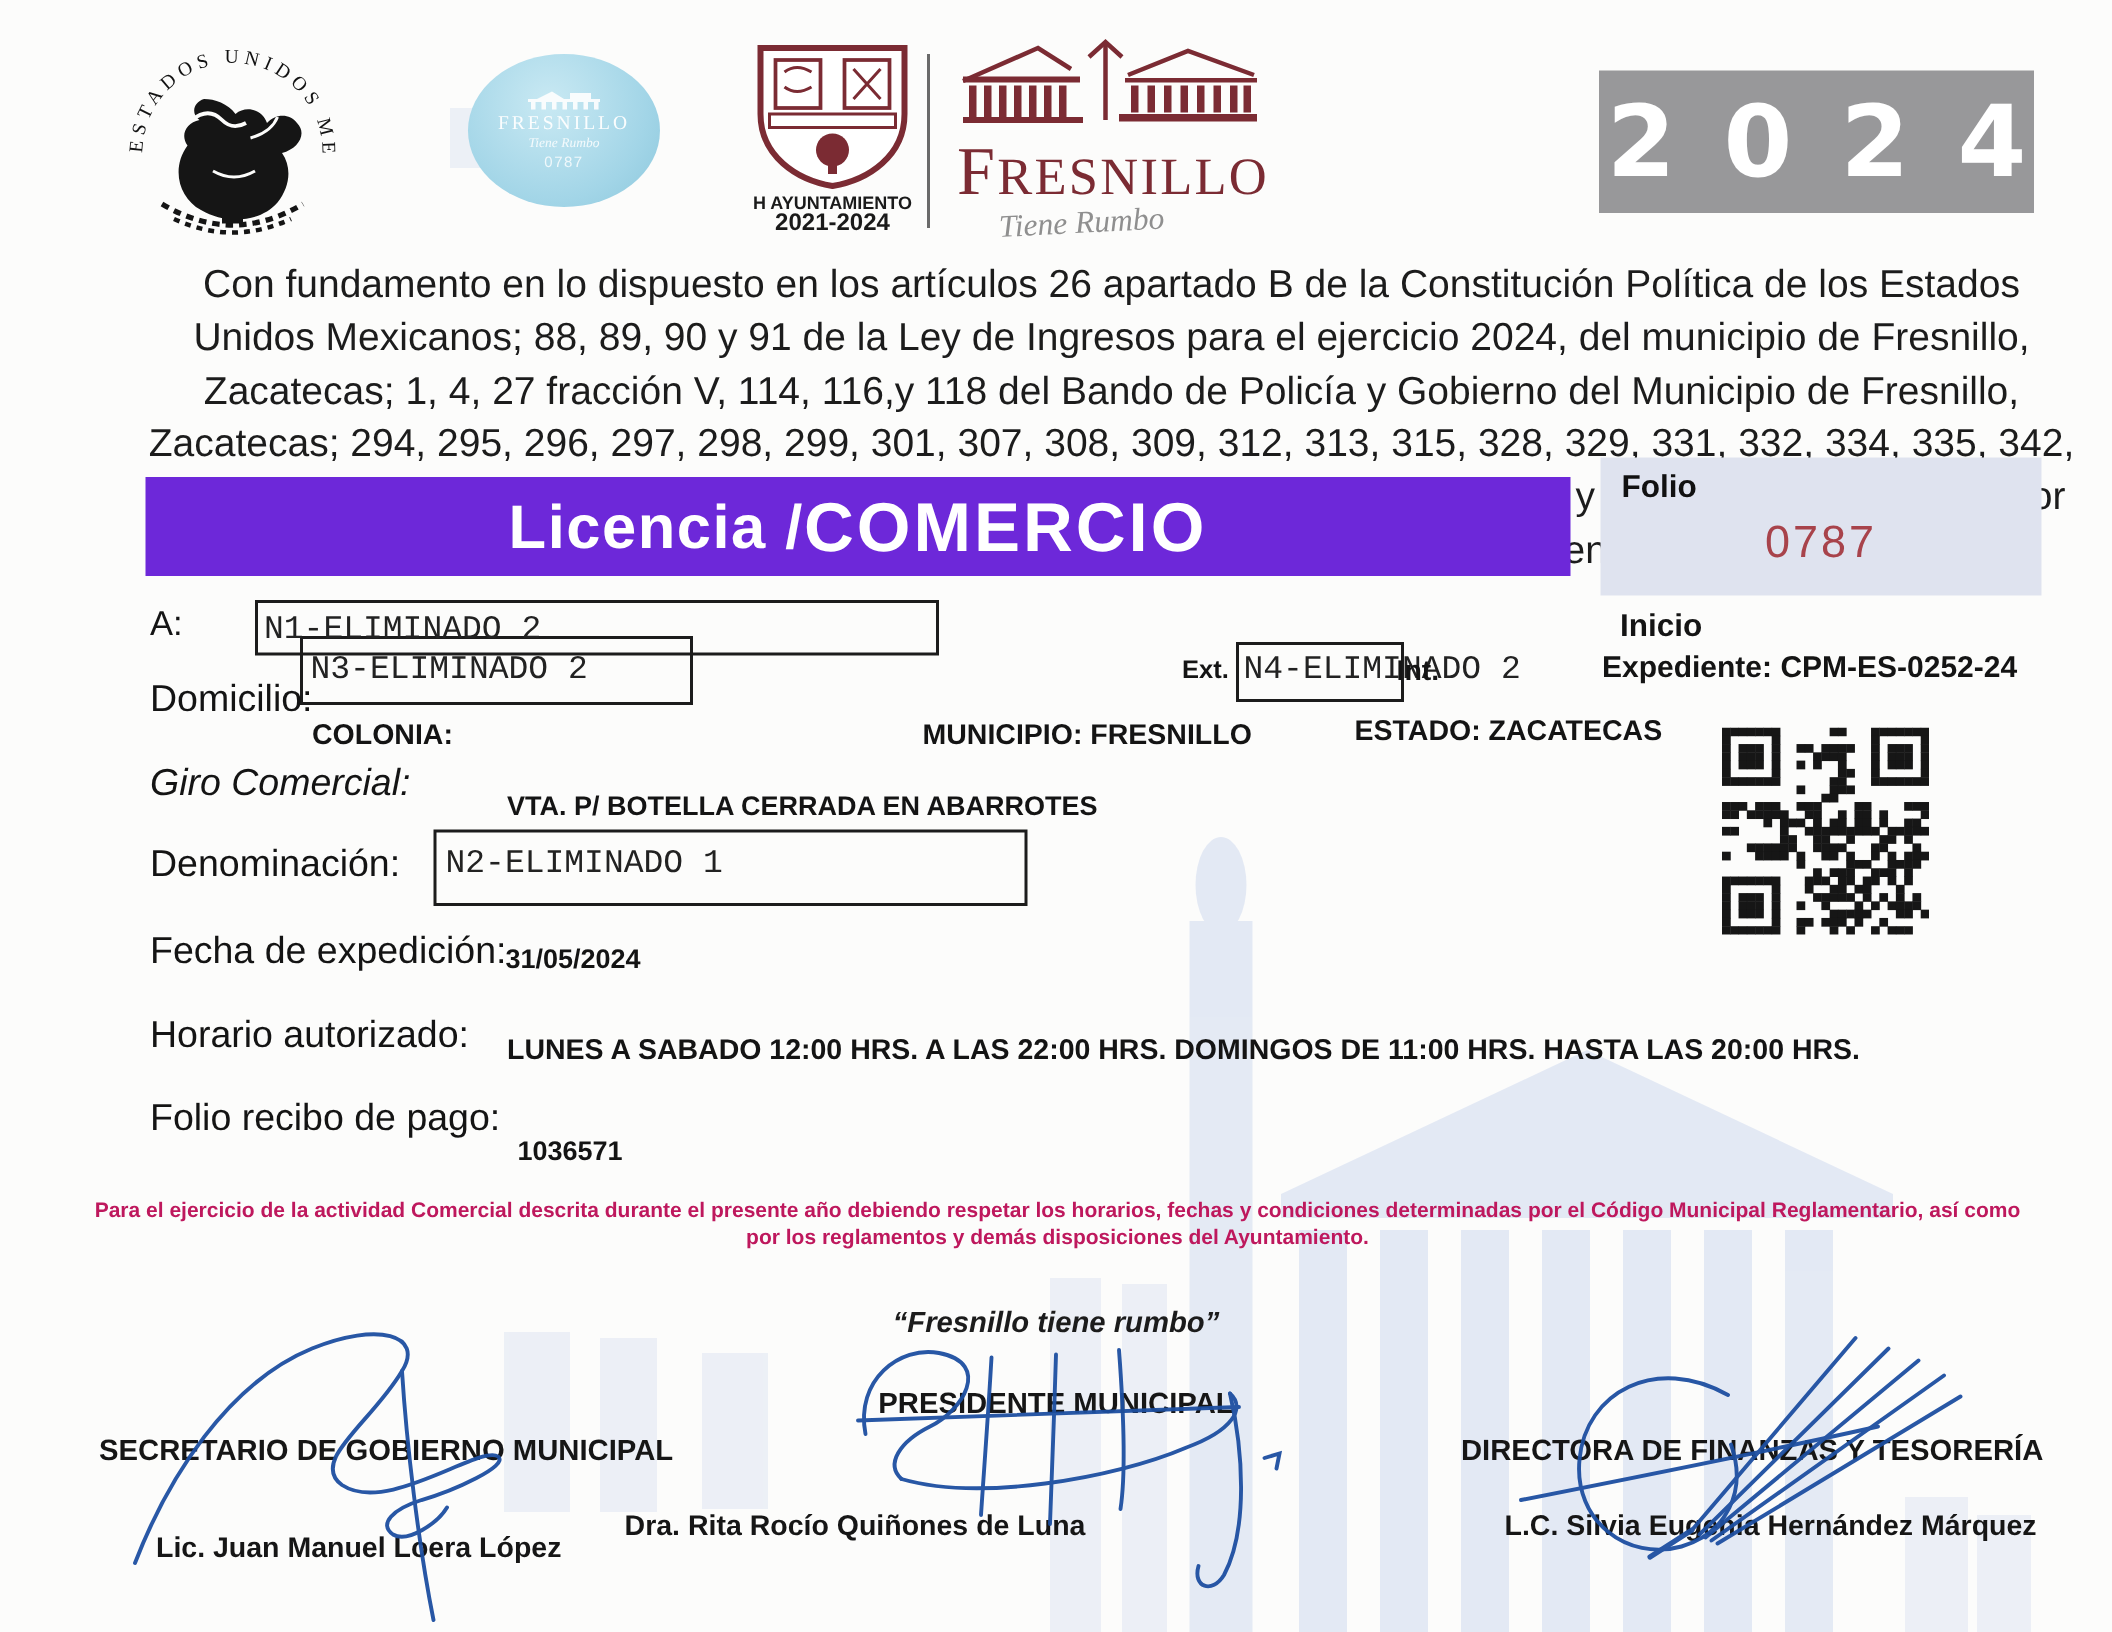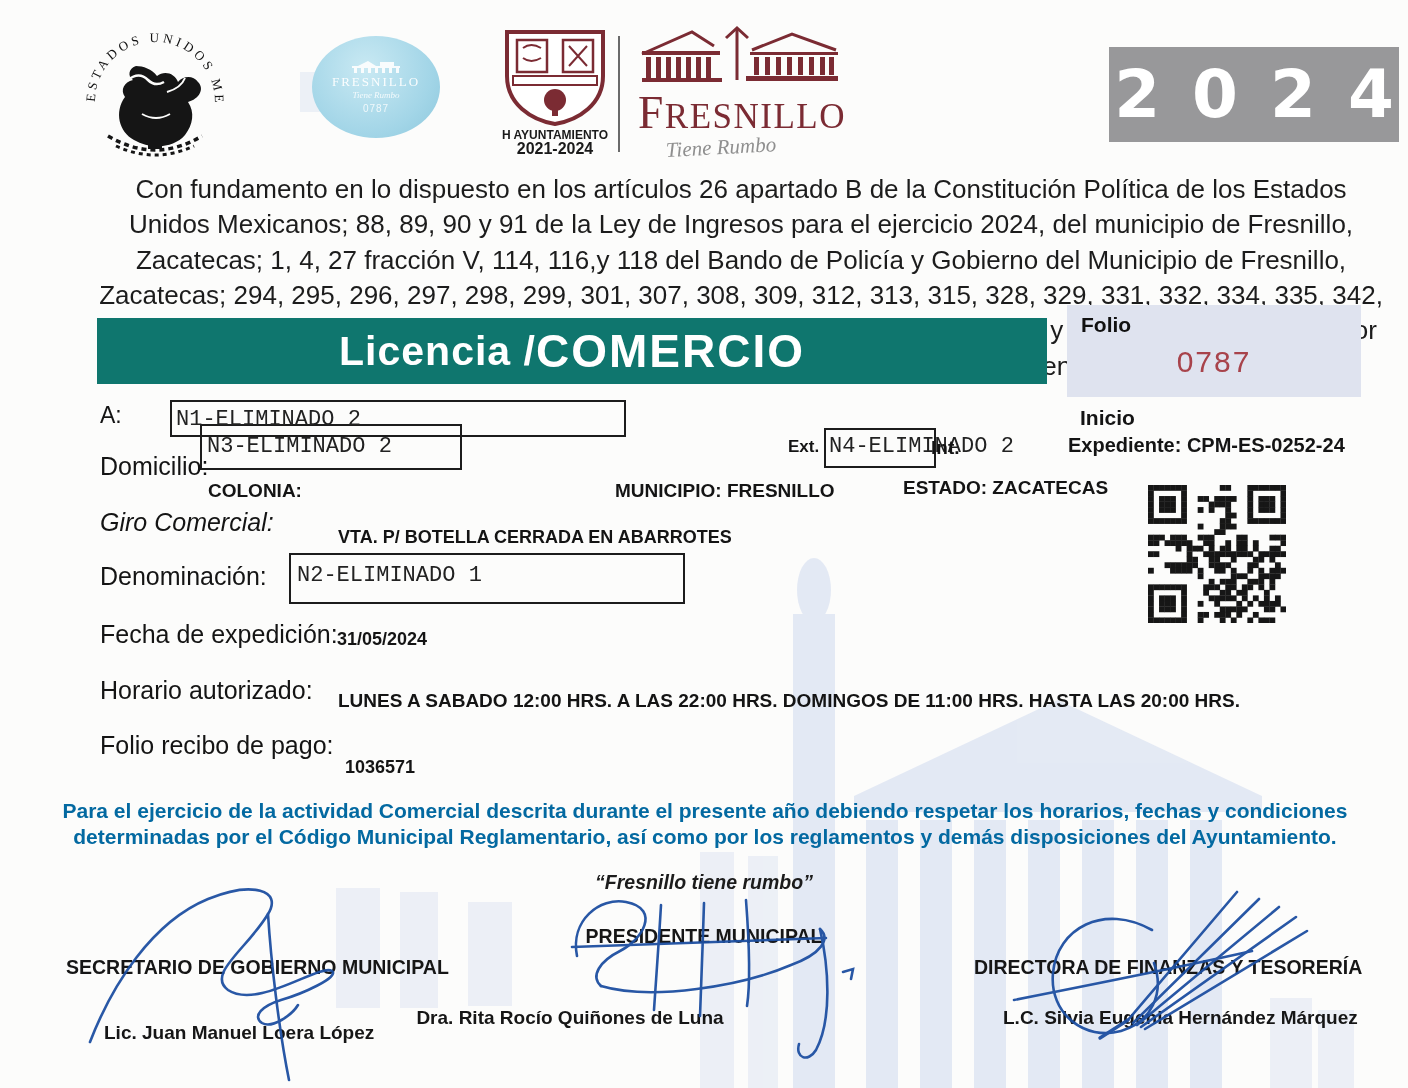--- a/index.html
+++ b/index.html
@@ -5,31 +5,31 @@
   html,body{margin:0;padding:0;background:#dcdcdc;}
   .page{position:relative;width:1408px;height:1088px;background:#fcfcfb;overflow:hidden;
         font-family:"Liberation Sans",sans-serif;color:#1a1a1a;margin:0 auto;}
   .abs{position:absolute;}
   .z2{z-index:2;}
   .mono{font-family:"Liberation Mono",monospace;font-size:22px;color:#222;white-space:nowrap;}
   .fieldbox{position:absolute;border:2px solid #1c1c1c;background:transparent;z-index:1;}
   .lbl{font-size:25px;color:#141414;white-space:nowrap;}
   .blbl{font-weight:bold;font-size:19px;color:#141414;white-space:nowrap;}
   .val{font-weight:bold;font-size:18px;color:#141414;white-space:nowrap;}
-  .banner{background:#0f766e;color:#fff;display:flex;align-items:center;justify-content:center;}
+  .banner{background:#6d28d9;color:#fff;display:flex;align-items:center;justify-content:center;}
   .banner .light{font-size:41px;font-weight:600;letter-spacing:1px;}
   .banner .heavy{font-size:46px;font-weight:800;letter-spacing:2px;}
   .foliobox{background:#dfe3ef;}
   .foliobox .flabel{font-weight:bold;font-size:21px;color:#111;padding:8px 0 0 14px;}
   .foliobox .fvalue{color:#a8434b;font-size:30px;letter-spacing:2px;text-align:center;margin-top:8px;}
   .yearbadge{background:#98989a;color:#fff;display:flex;align-items:center;justify-content:center;
              font-family:"DejaVu Sans",sans-serif;font-weight:bold;font-size:66px;letter-spacing:32px;
              padding-left:32px;box-sizing:border-box;}
   .legal{font-size:26px;line-height:1.36;text-align:center;color:#1c1c1c;}
-  .notice{font-size:21px;line-height:1.25;text-align:center;font-weight:bold;color:#0369a1;}
+  .notice{font-size:14px;line-height:1.25;text-align:center;font-weight:bold;color:#be185d;}
   .motto{font-size:19.5px;font-weight:bold;font-style:italic;text-align:center;color:#1c1c1c;}
   .sigtitle{font-weight:bold;font-size:19.5px;white-space:nowrap;color:#161616;}
   .signame{font-weight:bold;font-size:19px;white-space:nowrap;color:#161616;}
   .logo-name{font-family:"Liberation Serif",serif;color:#7b2b33;font-size:35px;letter-spacing:1.5px;line-height:1;}
   .logo-name::first-letter{font-size:1.3em;}
   .logo-script{font-family:"Liberation Serif",serif;font-style:italic;color:#8f8f8f;font-size:21px;
                transform:rotate(-3deg);transform-origin:left;}
   .holo{border-radius:50%;background:radial-gradient(circle at 42% 32%,#c9e9f3,#a2d5e7 65%,#8cc7dc);
         display:flex;flex-direction:column;align-items:center;justify-content:center;color:#fff;text-align:center;}
   .holo .h1{font-family:"Liberation Serif",serif;font-size:13px;letter-spacing:2px;opacity:.95;}
@@ -148,21 +148,21 @@
           <rect x="171" y="33" width="5" height="18"></rect>
         <rect x="182" y="33" width="5" height="18"></rect>
           <rect x="191" y="33" width="5" height="18"></rect>
         <rect x="108" y="52" width="92" height="5"></rect>
       </g>
     </svg>
     <div class="logo-name">FRESNILLO</div>
     <div class="logo-script" style="margin:2px 0 0 28px;">Tiene Rumbo</div>
   </div>
 
-  <div class="abs z2 yearbadge" style="left:1109px;top:47px;width:290px;height:95px;">2024</div>
+  <div class="abs z2 yearbadge" style="left:1066px;top:47px;width:290px;height:95px;">2024</div>
 
   <div class="abs z2 legal" style="left:95px;top:172px;width:1292px;">Con fundamento en lo dispuesto en los artículos 26 apartado B de la Constitución Política de los Estados Unidos Mexicanos; 88, 89, 90 y 91 de la Ley de Ingresos para el ejercicio 2024, del municipio de Fresnillo, Zacatecas; 1, 4, 27 fracción V, 114, 116,y 118 del Bando de Policía y Gobierno del Municipio de Fresnillo, Zacatecas; 294, 295, 296, 297, 298, 299, 301, 307, 308, 309, 312, 313, 315, 328, 329, 331, 332, 334, 335, 342, 344, 345, 346 y 348 del Código Municipal Reglamentario de Fresnillo, Zacatecas; y 48 del Reglamento Interior del Municipio de Fresnillo, Zacatecas, se extiende la presente:</div>
 
   <div class="abs z2 banner" style="left:97px;top:318px;width:950px;height:66px;">
     <span class="light">Licencia /</span>
     <span class="heavy">COMERCIO</span>
   </div>
   <div class="abs z2 foliobox" style="left:1067px;top:305px;width:294px;height:92px;">
     <div class="flabel">Folio</div>
     <div class="fvalue">0787</div>

